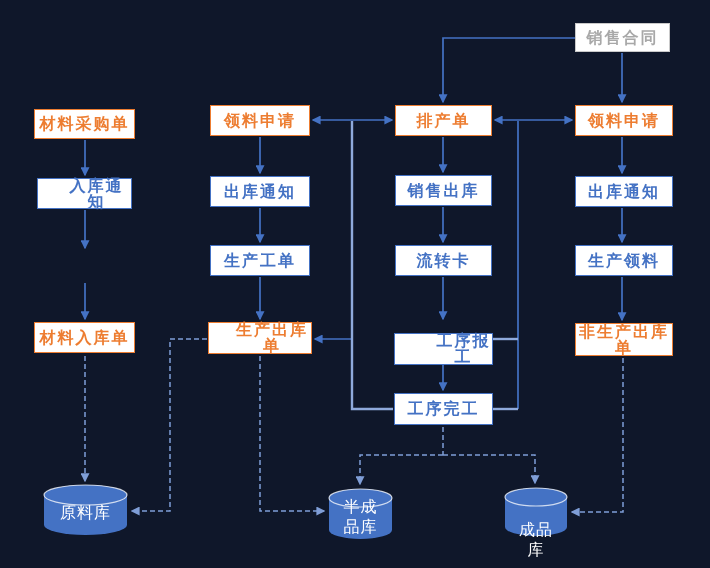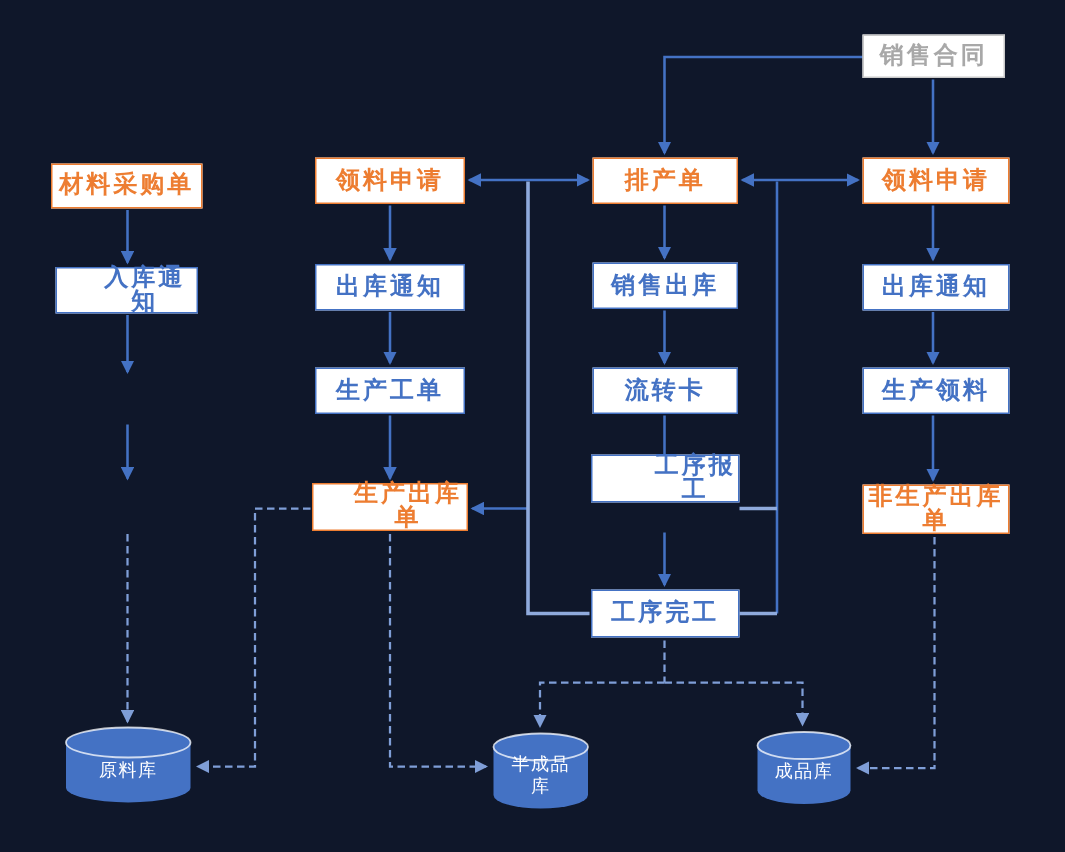--- a/index.html
+++ b/index.html
@@ -11,21 +11,21 @@
   .node {
     position:absolute; box-sizing:border-box; background:#ffffff;
     display:flex; align-items:center; justify-content:center; text-align:center;
     font-weight:bold; font-size:16px; letter-spacing:2px; line-height:1.0;
   }
   .node.orange { border:1.6px solid #ED7D31; color:#ED7D31; }
   .node.blue   { border:1.6px solid #4472C4; color:#4472C4; }
   .node.gray   { border:1.4px solid #C9C9C9; color:#A8A8A8; }
   .cyl-label {
     position:absolute; display:flex; align-items:center; justify-content:center;
-    text-align:center; color:#ffffff; font-size:12px; letter-spacing:1px; line-height:1.25;
+    text-align:center; color:#ffffff; font-size:16px; letter-spacing:1px; line-height:1.25;
   }
   polyline { fill:none; }
 </style>
 </head>
 <body>
 
 <div class="canvas">
   <svg id="connector-layer" xmlns="http://www.w3.org/2000/svg" viewBox="0 0 710 568">
       <defs>
     <marker id="m-solid" viewBox="0 0 10 10" refX="8.5" refY="5" markerWidth="9" markerHeight="9" markerUnits="userSpaceOnUse" orient="auto-start-reverse">
@@ -67,29 +67,30 @@
       <path d="M 44 495 A 41.5 10 0 0 1 127 495 L 127 525 A 41.5 10 0 0 1 44 525 Z" fill="#4472C4"></path>
       <ellipse cx="85.5" cy="495" rx="41.5" ry="10" fill="#4472C4" stroke="rgba(255,255,255,0.75)" stroke-width="1.2"></ellipse>
       <path d="M 329 498 A 31.5 9 0 0 1 392 498 L 392 530 A 31.5 9 0 0 1 329 530 Z" fill="#4472C4"></path>
       <ellipse cx="360.5" cy="498" rx="31.5" ry="9" fill="#4472C4" stroke="rgba(255,255,255,0.75)" stroke-width="1.2"></ellipse>
       <path d="M 505 497 A 31 9 0 0 1 567 497 L 567 527 A 31 9 0 0 1 505 527 Z" fill="#4472C4"></path>
       <ellipse cx="536" cy="497" rx="31" ry="9" fill="#4472C4" stroke="rgba(255,255,255,0.75)" stroke-width="1.2"></ellipse>
     </svg>
 <div class="node gray" style="left: 575px; top: 23px; width: 95px; height: 29px;">销售合同</div>
     <div class="node orange" style="left: 34px; top: 109px; width: 101px; height: 30px;">材料采购单</div>
     <div class="node blue" style="left: 37px; top: 178px; width: 95px; height: 31px; padding-left: 24px;">入库通知</div>
+    <div class="node orange" style="left: 34px; top: 322px; width: 101px; height: 31px;">材料入库单</div>
     <div class="cyl-label" style="left: 55.5px; top: 495px; width: 60px; height: 36px;">原料库</div>
     <div class="node orange" style="left: 210px; top: 105px; width: 100px; height: 31px;">领料申请</div>
     <div class="node blue" style="left: 210px; top: 176px; width: 100px; height: 31px;">出库通知</div>
     <div class="node blue" style="left: 210px; top: 245px; width: 100px; height: 31px;">生产工单</div>
     <div class="node orange" style="left: 208px; top: 322px; width: 104px; height: 32px; padding-left: 24px;">生产出库单</div>
     <div class="cyl-label" style="left: 338px; top: 498px; width: 45px; height: 37px;">半成品库</div>
     <div class="node orange" style="left: 395px; top: 105px; width: 97px; height: 31px;">排产单</div>
     <div class="node blue" style="left: 395px; top: 175px; width: 97px; height: 31px;">销售出库</div>
     <div class="node blue" style="left: 395px; top: 245px; width: 97px; height: 31px;">流转卡</div>
-    <div class="node blue" style="left: 394px; top: 303px; width: 99px; height: 32px; padding-left: 40px;">工序报工</div>
+    <div class="node blue" style="left: 394px; top: 333px; width: 99px; height: 32px; padding-left: 40px;">工序报工</div>
     <div class="node blue" style="left: 394px; top: 393px; width: 99px; height: 32px;">工序完工</div>
     <div class="node orange" style="left: 575px; top: 105px; width: 98px; height: 31px;">领料申请</div>
     <div class="node blue" style="left: 575px; top: 176px; width: 98px; height: 31px;">出库通知</div>
     <div class="node blue" style="left: 575px; top: 245px; width: 98px; height: 31px;">生产领料</div>
     <div class="node orange" style="left: 575px; top: 323px; width: 98px; height: 33px;">非生产出库单</div>
-    <div class="cyl-label" style="left: 513.5px; top: 497px; width: 45px; height: 35px;">成品库</div>
+    <div class="cyl-label" style="left: 513.5px; top: 522px; width: 45px; height: 35px;">成品库</div>
   </div>
 
 </body></html>

